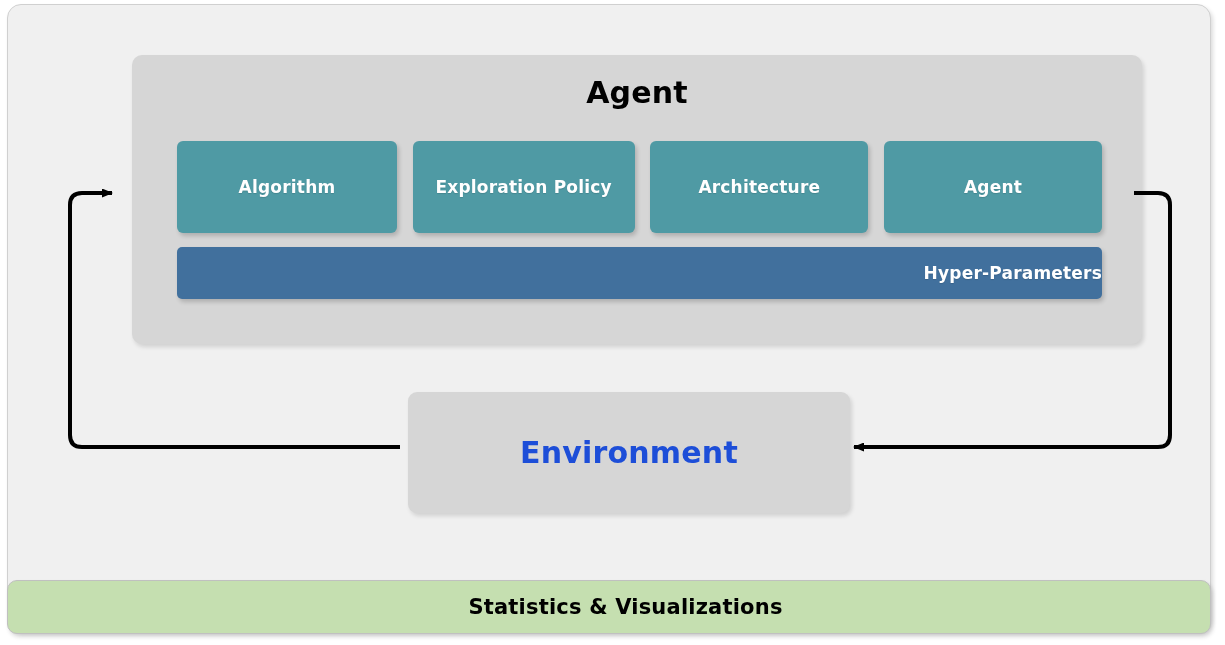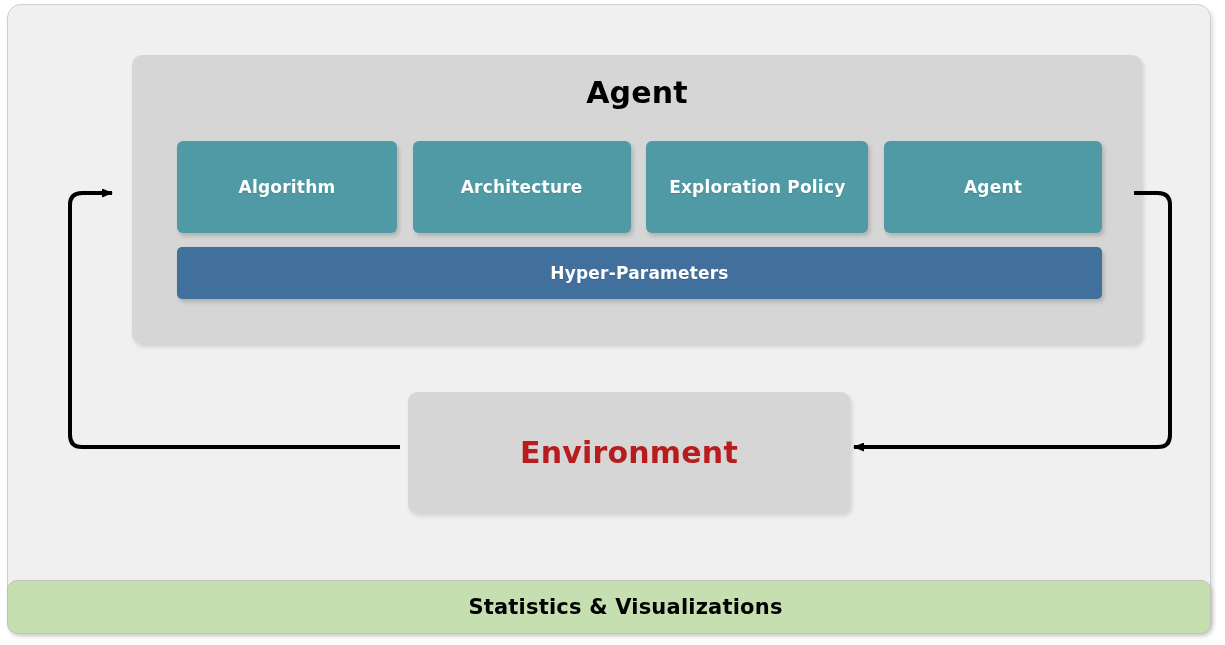--- a/index.html
+++ b/index.html
@@ -96,21 +96,21 @@
     position: absolute;
     left: 45px;
     top: 192px;
     width: 925px;
     height: 52px;
     background: #41709d;
     border-radius: 5px;
     box-shadow: 2px 3px 4px rgba(0,0,0,0.18);
     display: flex;
     align-items: center;
-    justify-content: center;
+    justify-content: flex-end;
     color: #ffffff;
     font-size: 17px;
     font-weight: bold;
     letter-spacing: 0.2px;
     text-shadow: 0 1px 1px rgba(0,0,0,0.12);
   }
 
   
   .environment-box {
     position: absolute;
@@ -121,21 +121,21 @@
     background: #d6d6d6;
     border-radius: 9px;
     box-shadow: 2px 3px 4px rgba(0,0,0,0.13);
     display: flex;
     align-items: center;
     justify-content: center;
   }
   .environment-label {
     font-size: 30px;
     font-weight: bold;
-    color: #b91c1c;
+    color: #1d4ed8;
     letter-spacing: 0.2px;
   }
 
   
   .connectors {
     position: absolute;
     left: 0;
     top: 0;
     width: 1225px;
     height: 645px;
@@ -174,25 +174,25 @@
   <div class="system-panel">
 
     <div class="agent-panel">
 
       <div class="agent-title">Agent</div>
 
       <div class="component-row">
         <div class="component-box w-algorithm">
           <span>Algorithm</span>
         </div>
+        <div class="component-box w-exploration">
+          <span>Exploration Policy</span>
+        </div>
         <div class="component-box w-architecture">
           <span>Architecture</span>
-        </div>
-        <div class="component-box w-exploration">
-          <span>Exploration Policy</span>
         </div>
         <div class="component-box w-memory">
           <span>Agent</span>
         </div>
       </div>
 
       <div class="hyperparams-bar">
         <span>Hyper-Parameters</span>
       </div>
 

